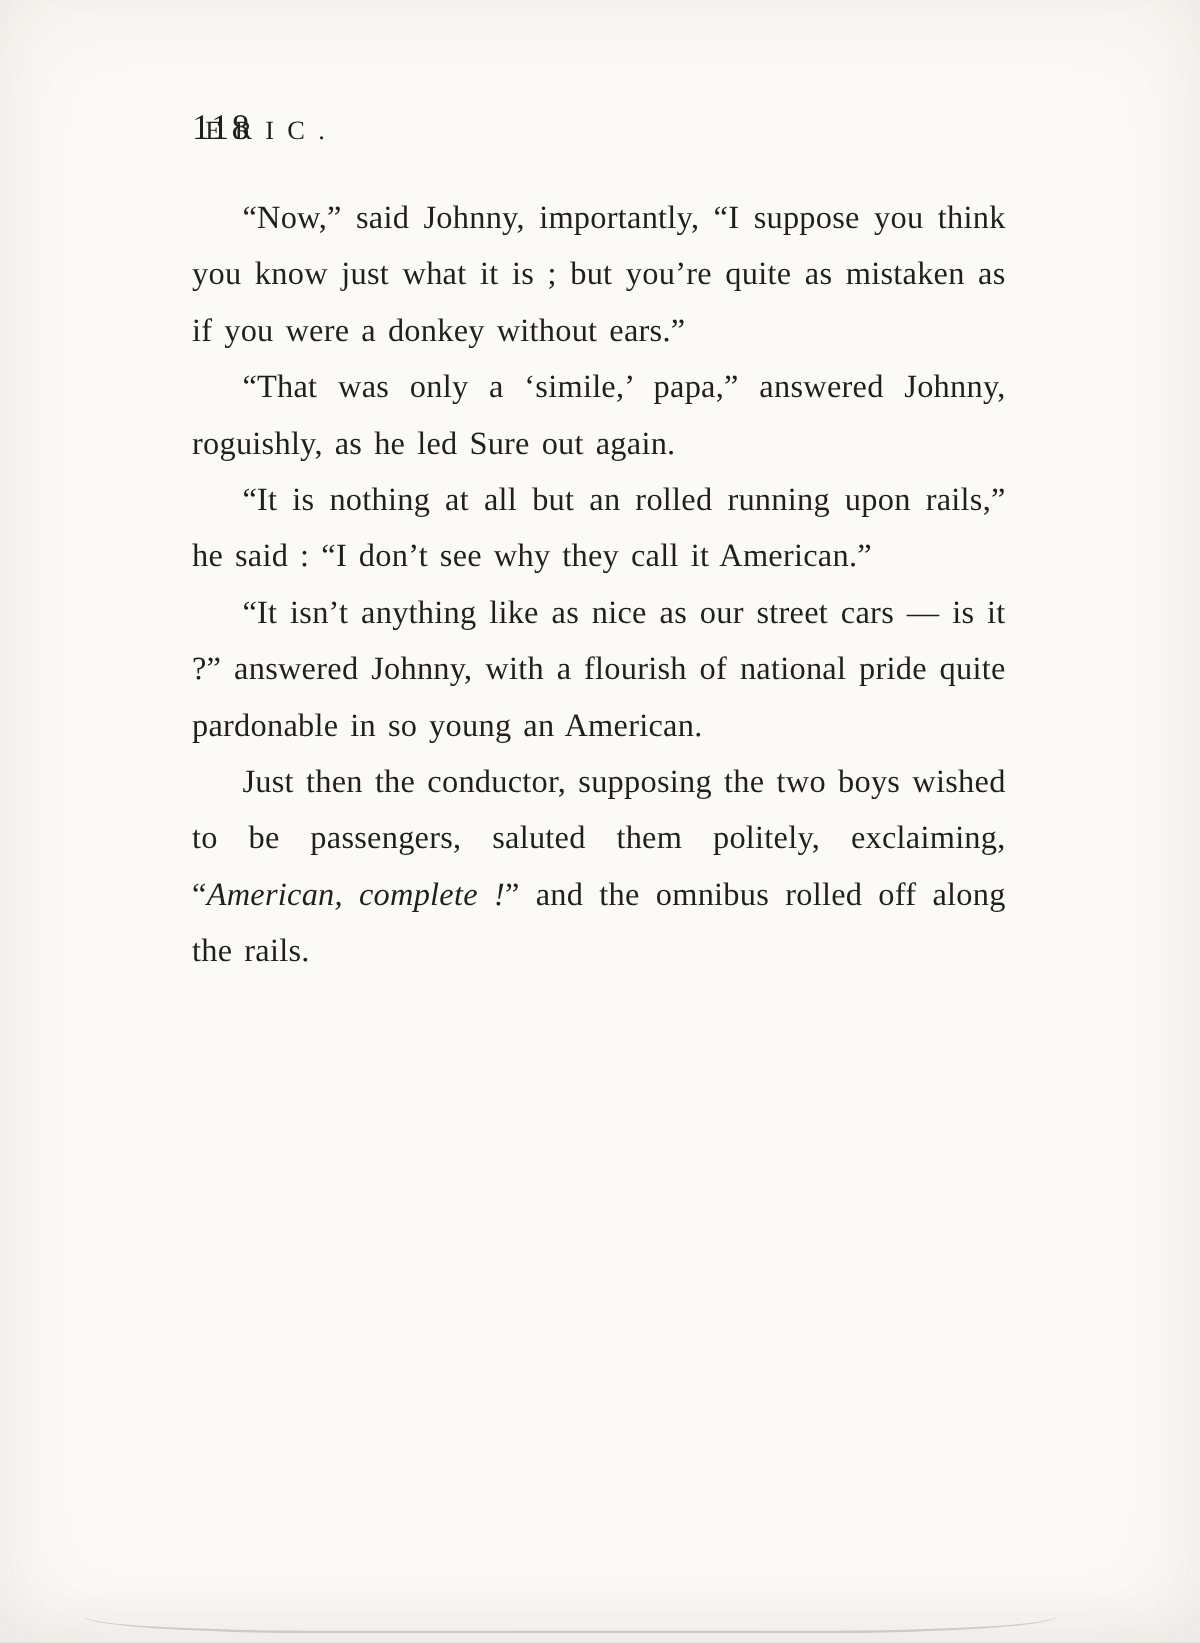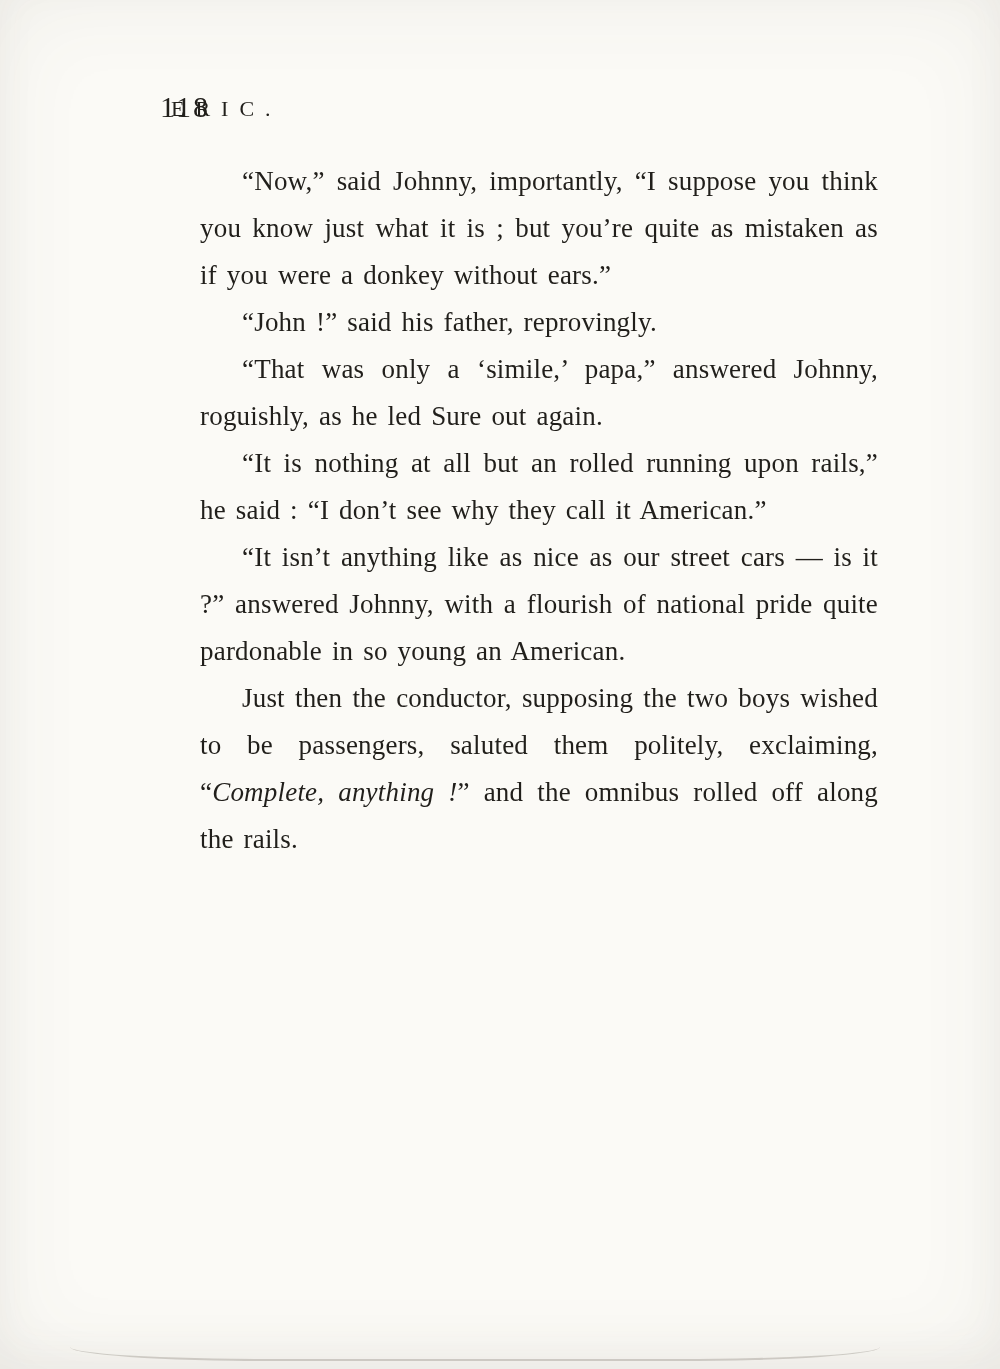--- a/index.html
+++ b/index.html
@@ -46,21 +46,20 @@
   .text-block {
     position: absolute;
     top: 158px;
     left: 160px;
     width: 678px;
     font-size: 27px;
     line-height: 47px;
     text-align: justify;
     word-spacing: 3px;
     letter-spacing: 0.2px;
-    margin-left: 40px;
   }
   .text-block p {
     margin: 0;
     text-indent: 42px;
   }
   .text-block em {
     font-style: italic;
   }
   .page-edge-curve {
     position: absolute;
@@ -78,24 +77,23 @@
 
 <div class="page">
 
   <div class="running-header">
     <span class="page-number">118</span>
     <span class="running-title">ERIC.</span>
   </div>
 
   <div class="text-block">
     <p>“Now,” said Johnny, importantly, “I suppose you think you know just what it is ; but you’re quite as mistaken as if you were a donkey without ears.”</p>
-    <p>“John !” said his father, reprovingly.</p>
     <p>“That was only a ‘simile,’ papa,” answered Johnny, roguishly, as he led Sure out again.</p>
     <p>“It is nothing at all but an rolled running upon rails,” he said : “I don’t see why they call it American.”</p>
     <p>“It isn’t anything like as nice as our street cars — is it ?” answered Johnny, with a flourish of national pride quite pardonable in so young an American.</p>
     <p>
-      <span>Just then the conductor, supposing the two boys wished to be passengers, saluted them politely, exclaiming, “</span><em>Complete, anything !</em><span>” and the omnibus rolled off along the rails.</span>
+      <span>Just then the conductor, supposing the two boys wished to be passengers, saluted them politely, exclaiming, “</span><em>American, complete !</em><span>” and the omnibus rolled off along the rails.</span>
     </p>
   </div>
 
   <div class="page-edge-curve"></div>
 
 </div>
 
 </body></html>

